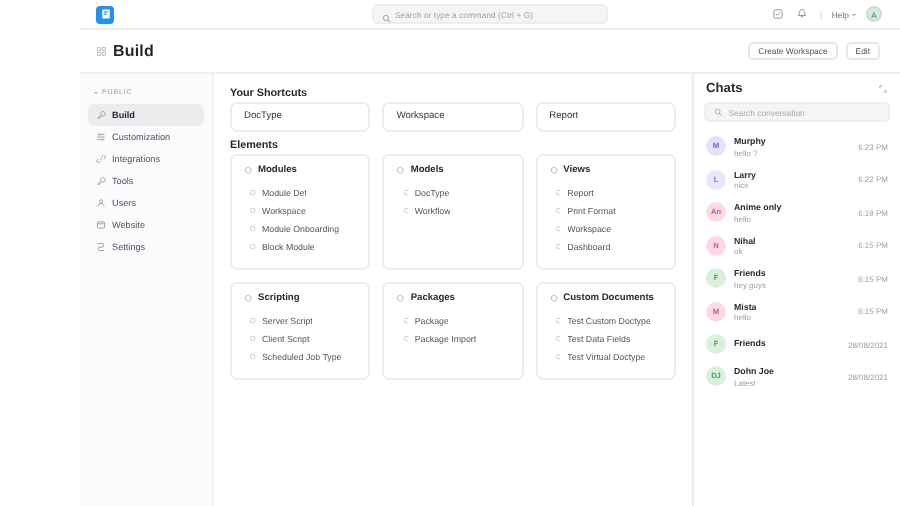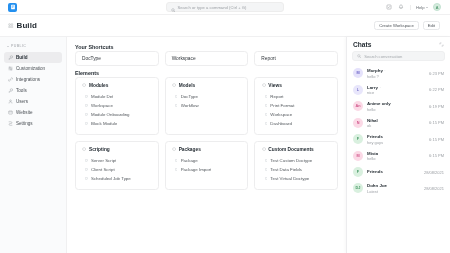--- a/index.html
+++ b/index.html
@@ -2,21 +2,21 @@
 <html><head>
 <meta charset="utf-8">
 <style>
   * { box-sizing: border-box; margin: 0; padding: 0; }
   html, body {
     width: 450px; height: 253px;
     font-family: "Liberation Sans", sans-serif;
     background: #ffffff;
     overflow: hidden;
   }
-  .app { width: 450px; height: 253px; display: flex; flex-direction: column; background:#ffffff; }
+  .app { width: 450px; height: 253px; display: flex; flex-direction: column; background:#ffffff;padding-left:40px; }
 
   
   .topbar {
     height: 15px; flex: 0 0 15px;
     display: flex; align-items: center;
     background: #ffffff;
     border-bottom: 1px solid #f0f0f1;
     padding: 0 5px;
     position: relative;
   }

